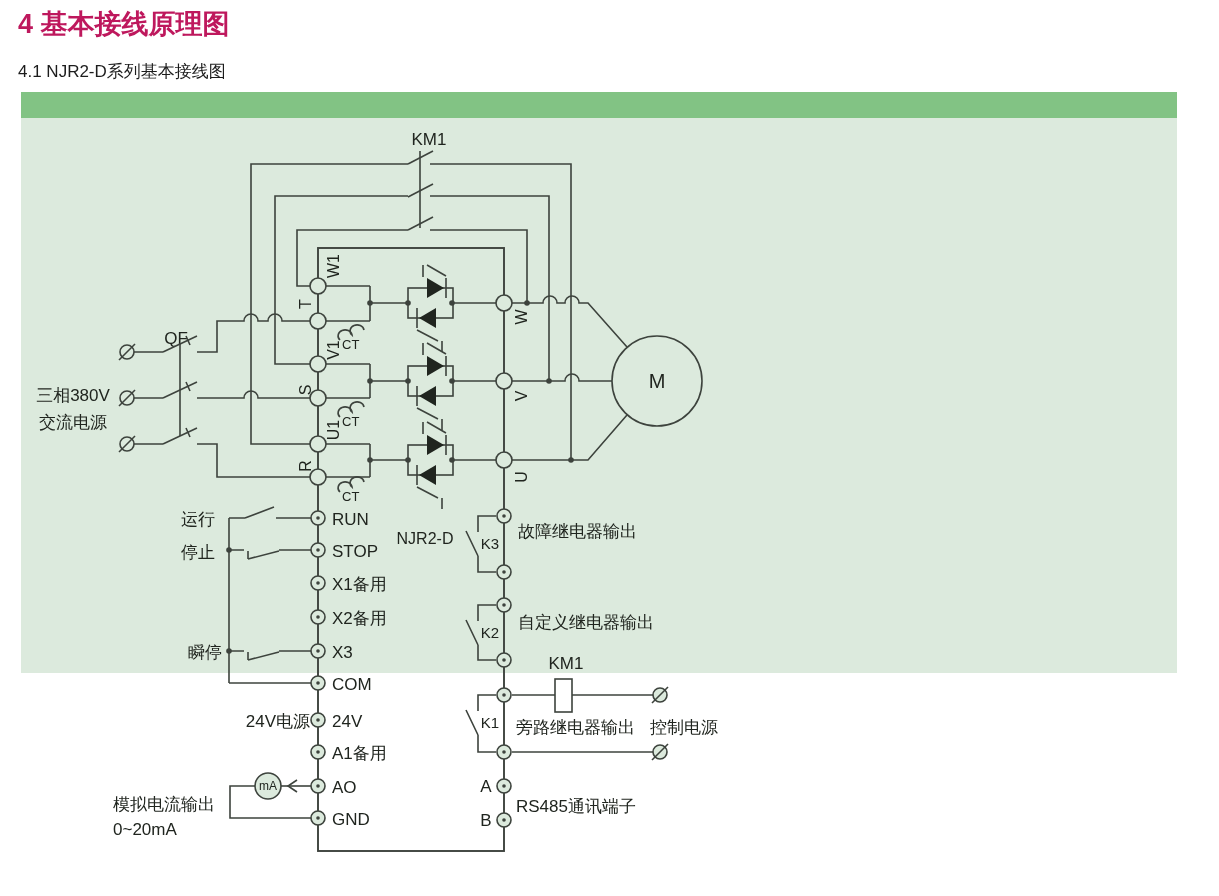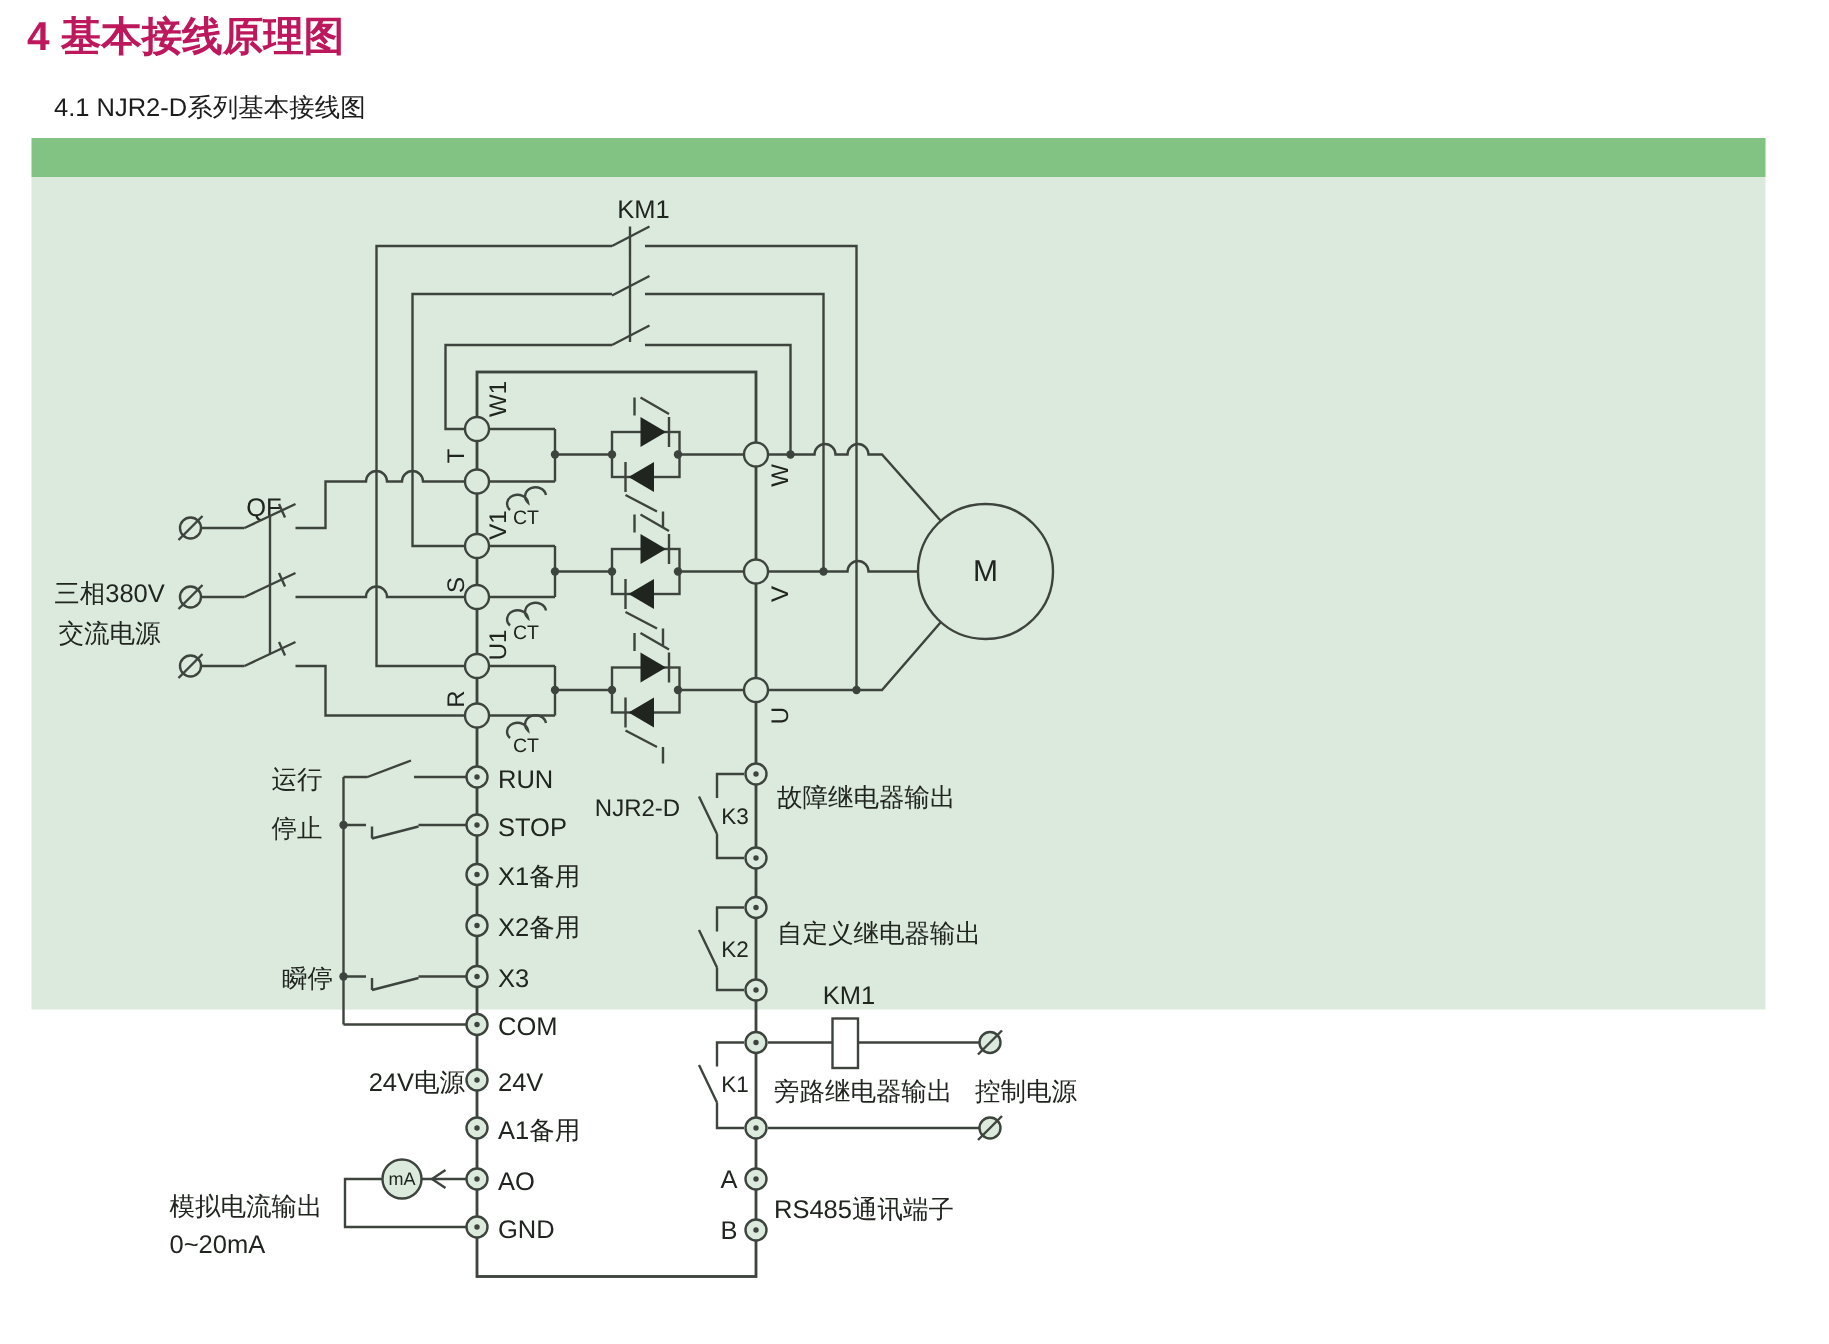--- a/index.html
+++ b/index.html
@@ -1,19 +1,19 @@
 <!DOCTYPE html>
 <html><head>
 <meta charset="utf-8">
 <style>
   html,body{margin:0;padding:0;background:#ffffff;}
   .page{position:relative;width:1219px;height:896px;background:#ffffff;
         font-family:"Liberation Sans",sans-serif;overflow:hidden;}
   .doc-title{position:absolute;left:18px;top:6px;font-size:27px;font-weight:700;color:#be185d;}
-  .doc-subtitle{position:absolute;left:18px;top:60px;font-size:17px;font-weight:500;color:#1c1c1c;margin-left:18px;}
+  .doc-subtitle{position:absolute;left:18px;top:60px;font-size:17px;font-weight:500;color:#1c1c1c;}
   .diagram-banner{position:absolute;left:21px;top:92px;width:1156px;height:26px;background:#82c384;}
   .diagram-canvas{position:absolute;left:21px;top:118px;width:1156px;height:555px;background:#dceadd;}
   svg{display:block;}
   svg text{font-family:"Liberation Sans",sans-serif;fill:#20251f;}
   .w{stroke:#3d433d;stroke-width:1.6;fill:none;}
   .wb{stroke:#3d433d;stroke-width:1.9;fill:none;}
   .term{stroke:#3d433d;stroke-width:1.6;fill:#dceadd;}
   .dot{fill:#3d433d;stroke:none;}
   .tri{fill:#20251f;stroke:none;}
   .t17{font-size:17px;}

